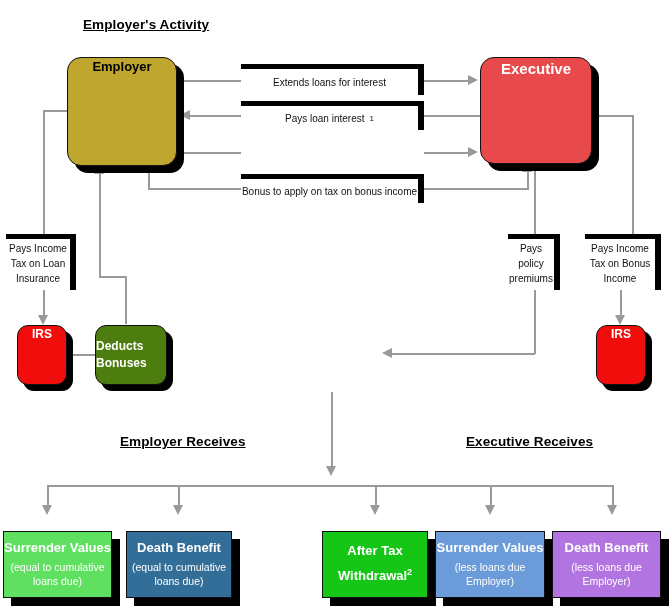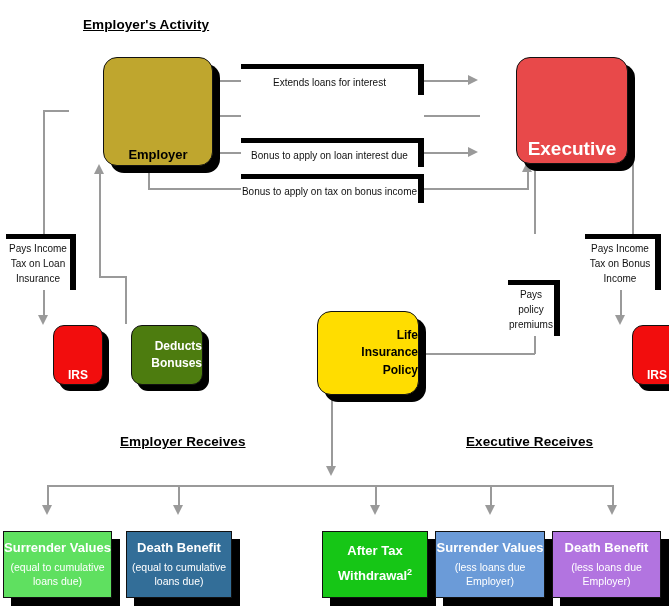--- a/index.html
+++ b/index.html
@@ -8,24 +8,23 @@
 
   
   .sec-head{
     position:absolute;font-size:13.5px;font-weight:bold;color:#000;
     text-decoration:underline;white-space:nowrap;letter-spacing:.1px;padding-left:32px;
   }
 
   
   .ent{
     position:absolute;border-radius:14px;border:1px solid #111;
-    display:flex;align-items:flex-end;justify-content:center;text-align:center;
+    display:flex;align-items:flex-start;justify-content:center;text-align:center;
     font-weight:bold;line-height:1.45;z-index:6;
     box-shadow:7px 7px 0 0 #000;
-    margin-left:36px;
   }
   .ent.sm{border-radius:11px;box-shadow:6px 6px 0 0 #000;}
   .ent-label{display:block;}
 
   
   .res{
     position:absolute;z-index:6;border:1px solid #111;
     display:flex;flex-direction:column;align-items:center;justify-content:center;
     text-align:center;color:#fff;
     box-shadow:8px 8px 0 0 #000;
@@ -126,63 +125,59 @@
   <div class="arr arr-d" style="left:370px;top:505px;"></div>
   <div class="v" style="left:490px;top:485px;height:24px;"></div>
   <div class="arr arr-d" style="left:485px;top:505px;"></div>
   <div class="v" style="left:612px;top:485px;height:24px;"></div>
   <div class="arr arr-d" style="left:607px;top:505px;"></div>
 
   <div class="ent" style="left:67px;top:57px;width:108px;height:107px;background:#BFA62E;font-size:13px;color:#000;">
     <span class="ent-label">Employer</span>
   </div>
 
-  <div class="ent" style="left:480px;top:57px;width:110px;height:105px;background:#E8494A;font-size:19px;color:#fff;">
+  <div class="ent" style="left:480px;top:57px;width:110px;height:105px;background:#E8494A;font-size:15px;color:#fff;">
     <span class="ent-label">Executive</span>
   </div>
 
   <div class="ent sm" style="left:17px;top:325px;width:48px;height:58px;background:#F20D0D;font-size:12px;color:#fff;">
     <span class="ent-label">IRS</span>
   </div>
 
   <div class="ent sm" style="left:95px;top:325px;width:70px;height:58px;background:#4d7c0f;font-size:12px;color:#fff;flex-direction:column;">
     <span>Deducts</span>
     <span>Bonuses</span>
   </div>
 
-  <div class="ent" style="left:281px;top:311px;width:100px;height:82px;background:#FFDD00;font-size:12px;color:#000;flex-direction:column;">
-    <span>Life</span>
-    <span>Insurance</span>
-    <span>Policy</span>
-  </div>
 
   <div class="ent sm" style="left:596px;top:325px;width:48px;height:58px;background:#F20D0D;font-size:12px;color:#fff;">
     <span class="ent-label">IRS</span>
   </div>
 
   <div class="ribbon" style="left:241px;top:64px;width:183px;height:31px;">
     <span>Extends loans for interest</span>
   </div>
 
-
-  <div class="ribbon" style="left:241px;top:138px;width:183px;height:29px;">
-    <span>Bonus to apply on loan interest due</span>
-  </div>
+  <div class="ribbon" style="left:241px;top:101px;width:183px;height:29px;">
+    <span>Pays loan interest</span>
+    <span class="sup" style="margin-left:5px;">1</span>
+  </div>
+
 
   <div class="ribbon" style="left:241px;top:174px;width:183px;height:29px;">
     <span>Bonus to apply on tax on bonus income</span>
   </div>
 
   <div class="vlabel" style="left:6px;top:234px;width:70px;height:56px;">
     <span>Pays Income</span>
     <span>Tax on Loan</span>
     <span>Insurance</span>
   </div>
 
-  <div class="vlabel" style="left:508px;top:234px;width:52px;height:56px;margin-top:46px;">
+  <div class="vlabel" style="left:508px;top:234px;width:52px;height:56px;">
     <span>Pays</span>
     <span>policy</span>
     <span>premiums</span>
   </div>
 
   <div class="vlabel" style="left:585px;top:234px;width:76px;height:56px;">
     <span>Pays Income</span>
     <span>Tax on Bonus</span>
     <span>Income</span>
   </div>

